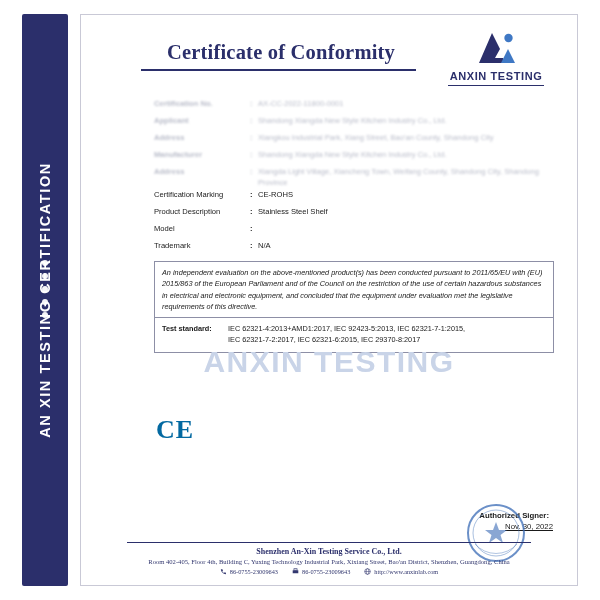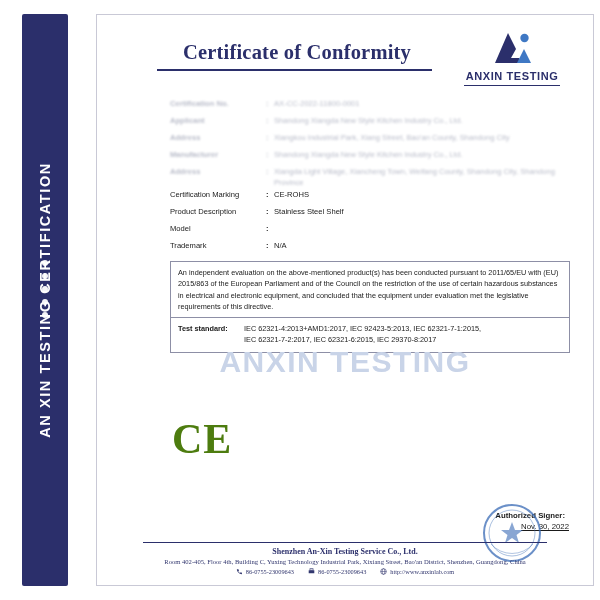--- a/index.html
+++ b/index.html
@@ -72,21 +72,20 @@
   
   .doc {
     position: absolute;
     left: 80px;
     top: 14px;
     width: 498px;
     height: 572px;
     border: 1px solid #c9c9d6;
     box-sizing: border-box;
     background: #ffffff;
-    margin-left: 16px;
   }
 
   
   .header {
     position: absolute;
     left: 0;
     top: 12px;
     width: 100%;
     height: 62px;
   }
@@ -190,20 +189,21 @@
     width: 400px;
     border: 1px solid #8d8fa6;
     box-sizing: border-box;
     padding: 5px 7px 6px 7px;
     font-size: 7.3px;
     line-height: 1.55;
     color: #1a1a1a;
   }
   .decl-text p {
     margin: 0;
+    font-style: italic;
   }
   .decl-sep {
     height: 1px;
     background: #8d8fa6;
     margin: 5px -7px 5px -7px;
   }
   .std-row {
     display: flex;
     align-items: flex-start;
   }
@@ -230,23 +230,23 @@
     color: #c9d4e8;
     letter-spacing: 1.5px;
     font-family: "Liberation Sans", sans-serif;
   }
 
   
   .ce-mark {
     position: absolute;
     left: 75px;
     top: 400px;
-    font-size: 42px;
-    font-weight: bold;
-    color: #4d7c0f;
+    font-size: 26px;
+    font-weight: bold;
+    color: #0369a1;
     font-family: "Liberation Serif", serif;
     letter-spacing: 1px;
     text-align: right;
   }
 
   
   .signature {
     position: absolute;
     right: 24px;
     top: 496px;

